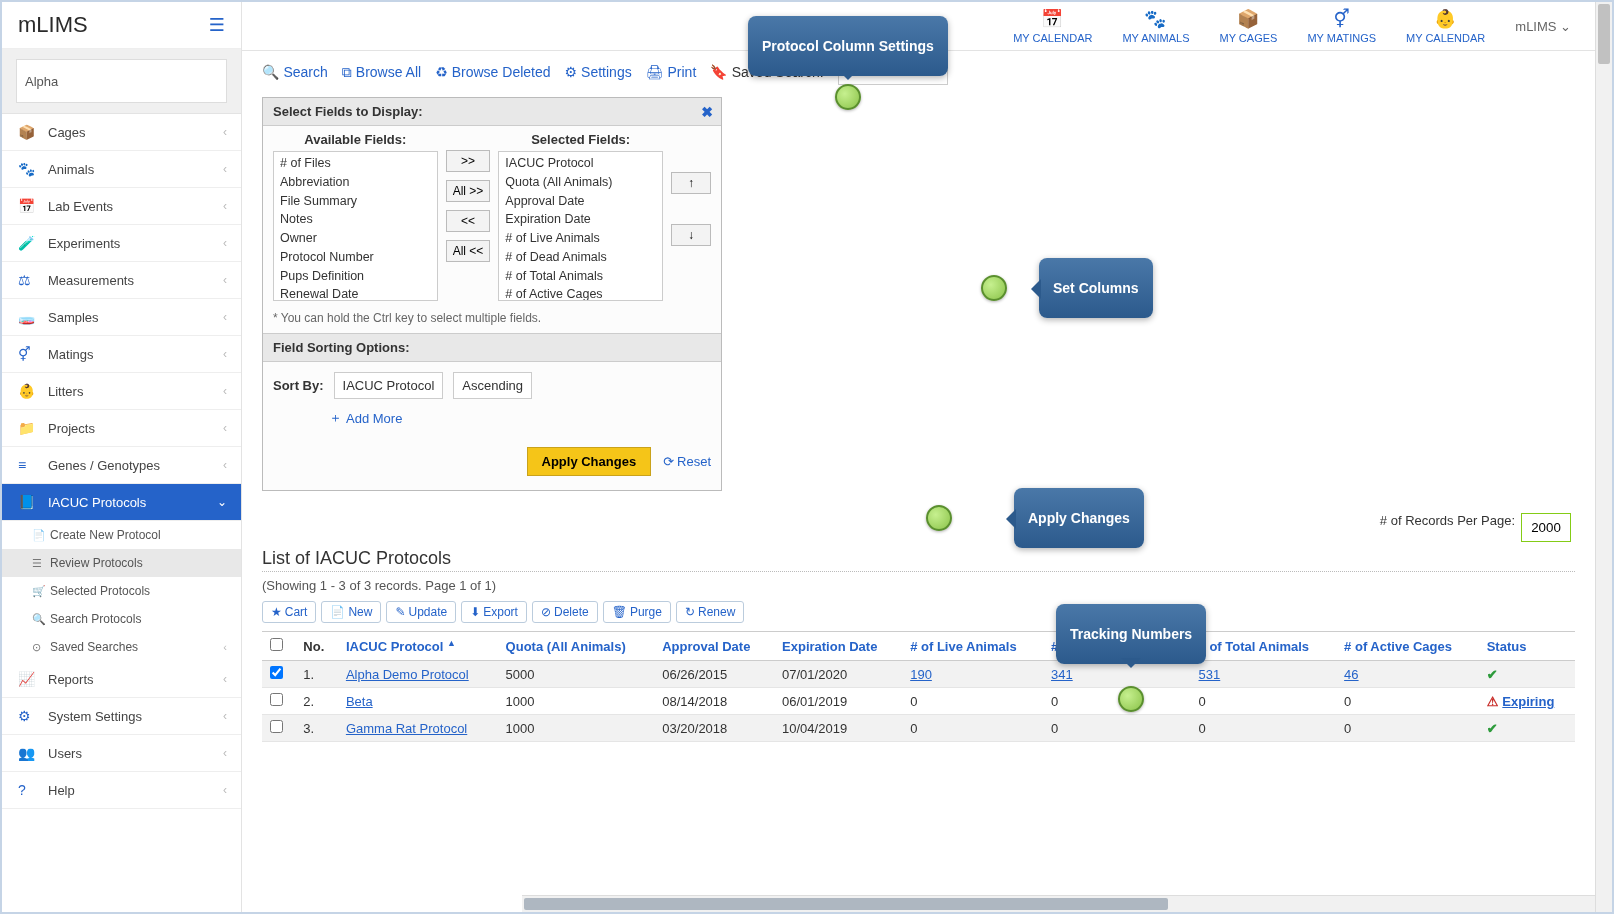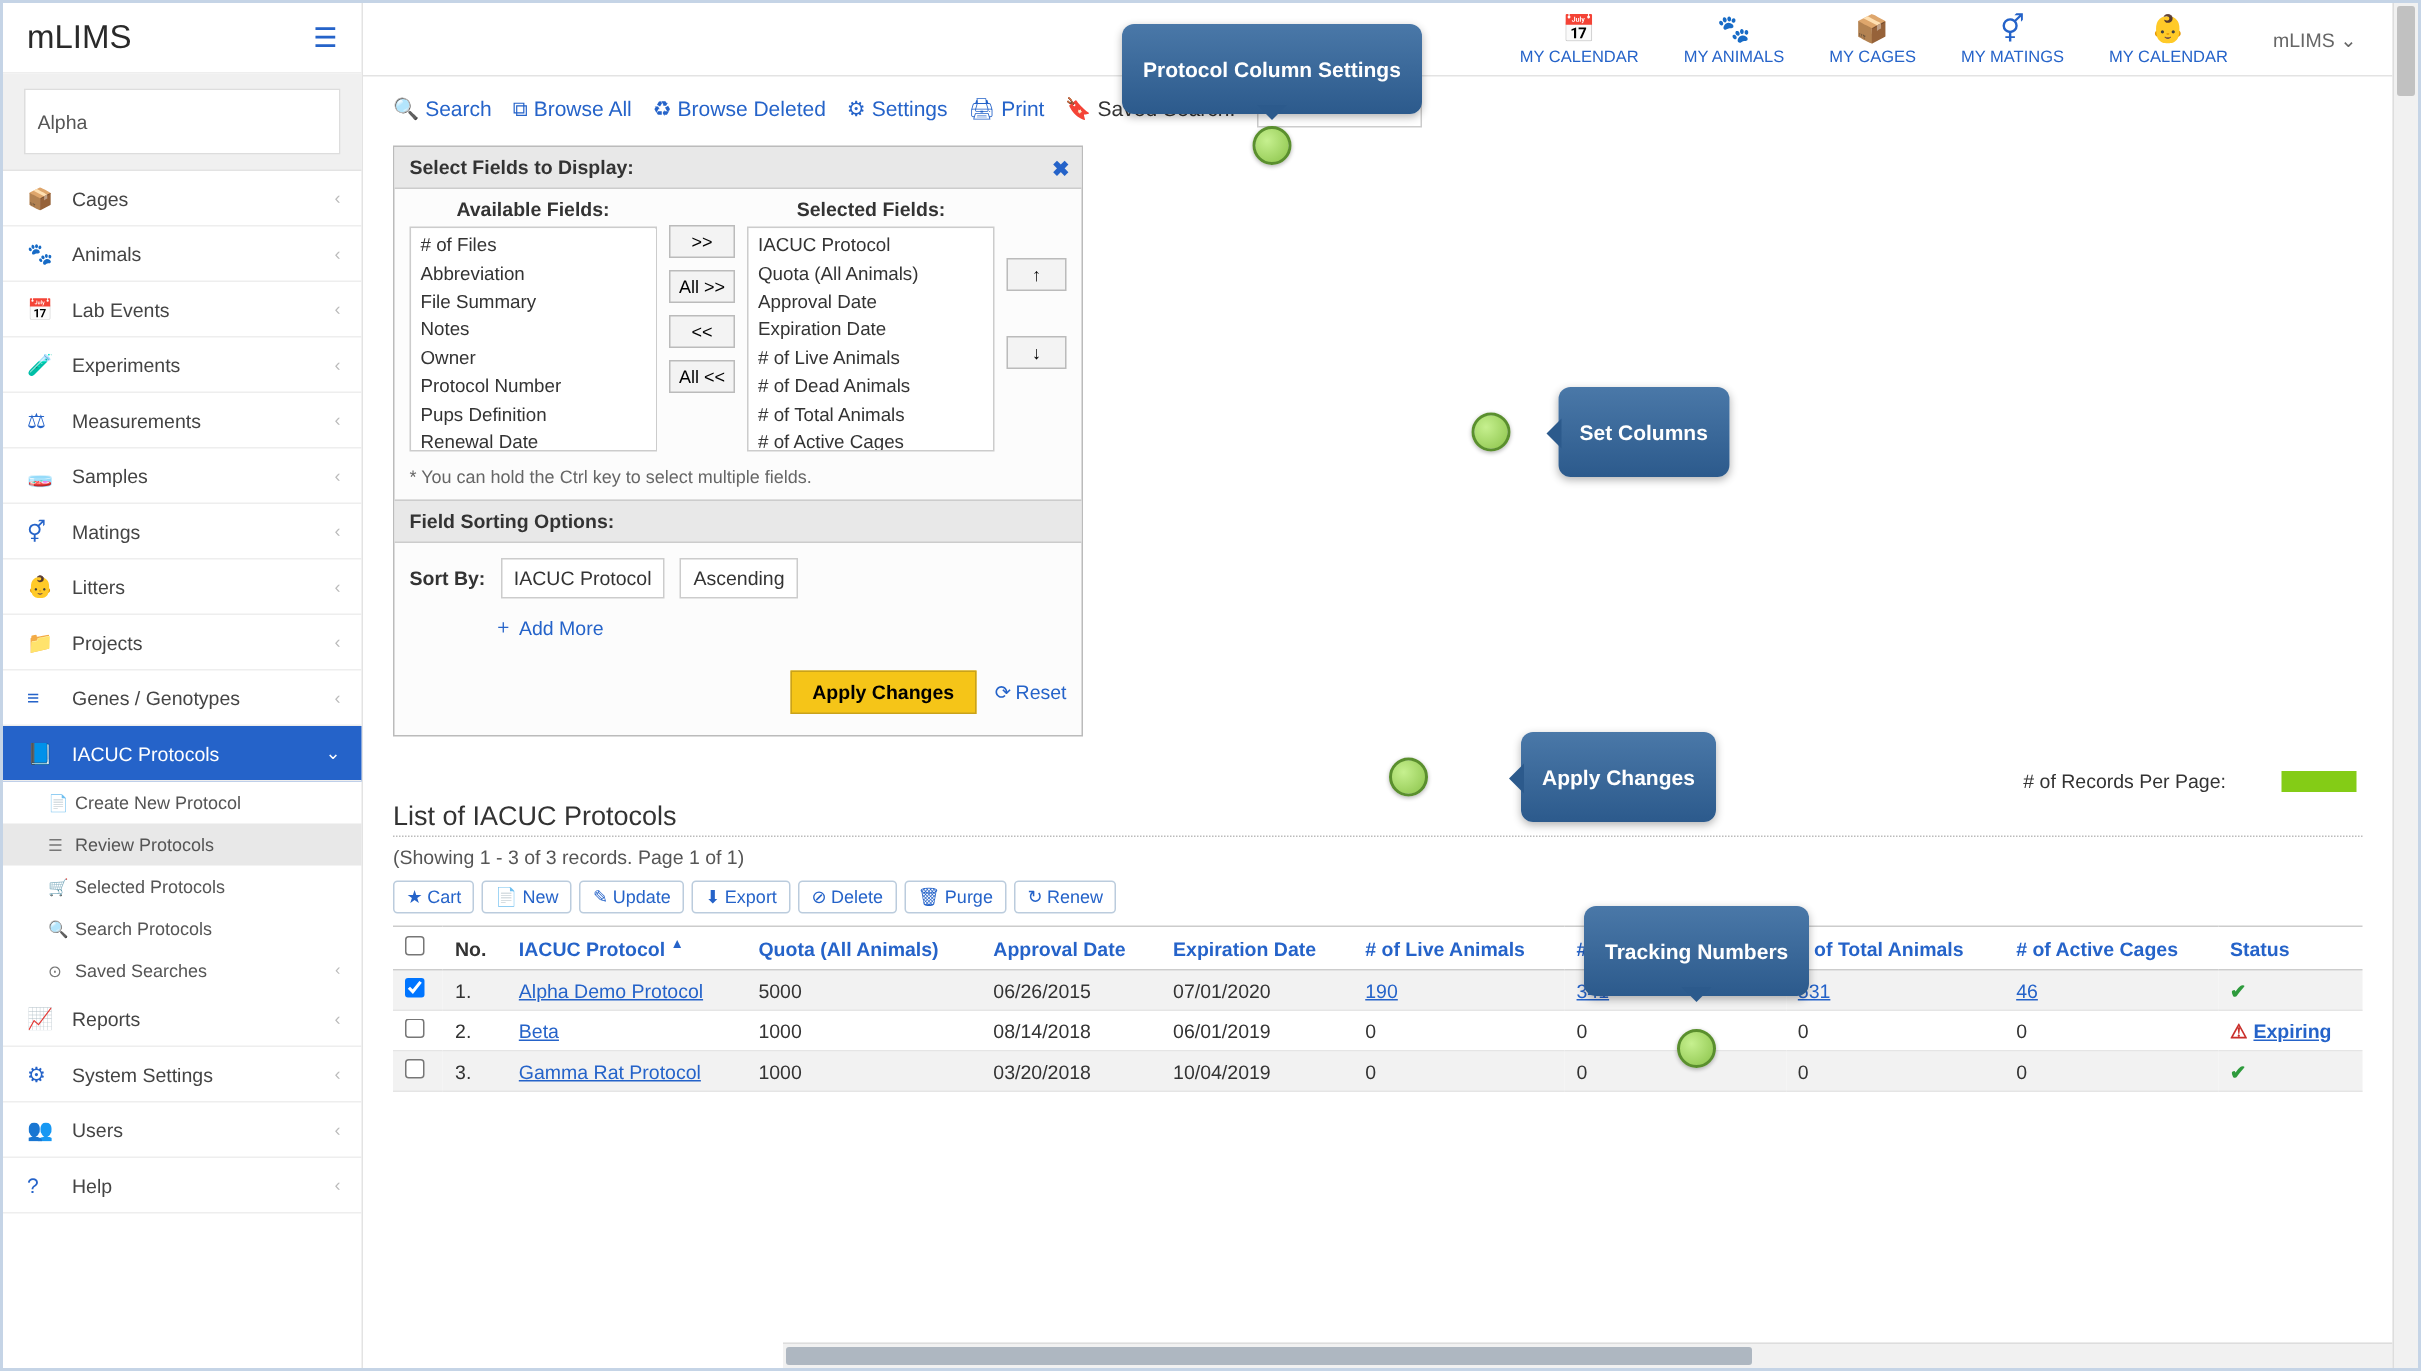--- a/index.html
+++ b/index.html
@@ -58,22 +58,22 @@
 .hint { font-size: 12px; color: #666; padding: 0 10px 8px 10px; }
 .sort-row { display: flex; align-items: center; gap: 10px; padding: 10px; }
 .sort-lbl { font-weight: bold; font-size: 13px; }
 .sort-sel { border: 1px solid #ccc; padding: 5px 8px; background: #fff; font-size: 13px; }
 .addmore { color: #2563c9; font-size: 13px; cursor: pointer; padding-left: 66px; display: inline-flex; align-items: center; gap: 4px; }
 .apply-row { display: flex; justify-content: flex-end; align-items: center; gap: 12px; padding: 14px 10px; }
 .apply-btn { background: #f5c518; border: 1px solid #c9a21b; padding: 6px 14px; font-weight: bold; font-size: 13px; cursor: pointer; }
 .reset-link { color: #2563c9; font-size: 13px; cursor: pointer; display: inline-flex; align-items: center; gap: 3px; }
 
 
-.rpp { display: flex; justify-content: flex-end; align-items: flex-end; gap: 6px; padding: 6px 24px; font-size: 13px; }
-.rpp-input { width: 50px; height: 14px; border: 7px solid #84cc16; text-align: center; margin-left: 31px; }
+.rpp { display: flex; justify-content: flex-end; align-items: flex-start; gap: 6px; padding: 6px 24px; font-size: 13px; }
+.rpp-input { width: 50px; height: 29px; border: 1px solid #84cc16; text-align: center; }
 
 
 .list-section { padding: 0 20px; }
 .list-title { font-size: 18px; color: #333; margin-bottom: 2px; }
 .list-hr { border: none; border-top: 1px dotted #bbb; margin-bottom: 6px; }
 .list-count { font-size: 13px; color: #555; margin-bottom: 8px; }
 .row-actions { display: flex; gap: 5px; margin-bottom: 8px; }
 .act-btn { border: 1px solid #bcd; background: #fff; color: #2563c9; padding: 3px 8px; font-size: 12px; cursor: pointer; border-radius: 3px; display: inline-flex; align-items: center; gap: 3px; }
 
 table.data { width: 100%; border-collapse: collapse; font-size: 13px; }

